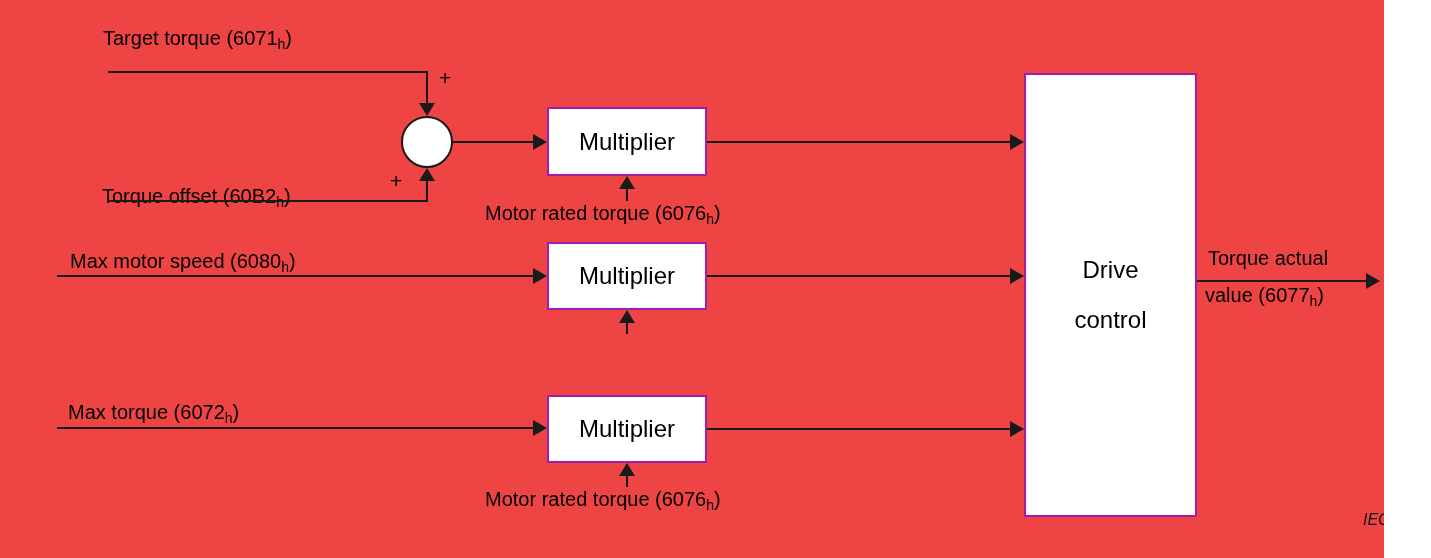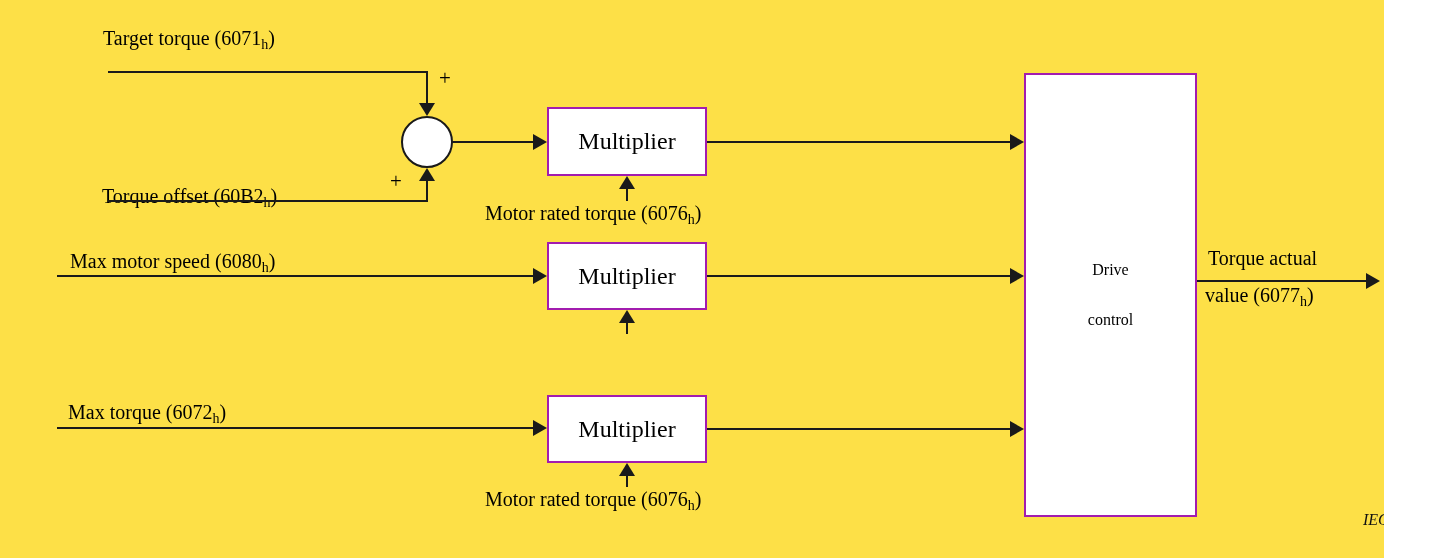--- a/index.html
+++ b/index.html
@@ -1,41 +1,41 @@
 <!DOCTYPE html>
 <html><head>
 <meta charset="utf-8">
 <style>
   html,body{margin:0;padding:0;background:#ffffff;}
   #canvas{
     position:relative;
     width:1384px;height:558px;
-    background:#fde047;
-    font-family:Liberation Serif, serif;
+    background:#ef4444;
+    font-family:Liberation Sans, sans-serif;
     color:#000;
     overflow:hidden;
   }
   .line{position:absolute;background:#1a1a1a;}
   .arrow{position:absolute;width:0;height:0;}
   .arrow.right{border-top:8px solid transparent;border-bottom:8px solid transparent;border-left:14px solid #1a1a1a;}
   .arrow.down{border-left:8px solid transparent;border-right:8px solid transparent;border-top:13px solid #1a1a1a;}
   .arrow.up{border-left:8px solid transparent;border-right:8px solid transparent;border-bottom:13px solid #1a1a1a;}
   .box{
     position:absolute;border:2px solid #a21caf;background:#fff;
     display:flex;align-items:center;justify-content:center;
     box-sizing:border-box;font-size:24px;
   }
   .sumcircle{
     position:absolute;left:401px;top:116px;width:52px;height:52px;
     border:2px solid #1a1a1a;border-radius:50%;background:#fff;box-sizing:border-box;
   }
   .lbl{position:absolute;white-space:nowrap;font-size:20px;line-height:1.15;}
   .lbl .sub{font-size:0.7em;vertical-align:-0.28em;}
   .plus{position:absolute;font-size:21px;font-weight:400;}
-  .drive-text{display:flex;flex-direction:column;align-items:center;line-height:50px;font-size:16px;}
+  .drive-text{display:flex;flex-direction:column;align-items:center;line-height:50px;font-size:24px;}
   .iec{position:absolute;left:1363px;top:511px;font-size:16px;font-style:italic;color:#111;}
 </style>
 </head>
 <body>
 
 <div id="canvas">
 
   <div class="lbl" style="left:103px;top:27px;"><span>Target torque (6071</span><span class="sub">h</span><span>)</span></div>
 
   <div class="line" style="left:108px;top:71px;width:319px;height:2px;"></div>

